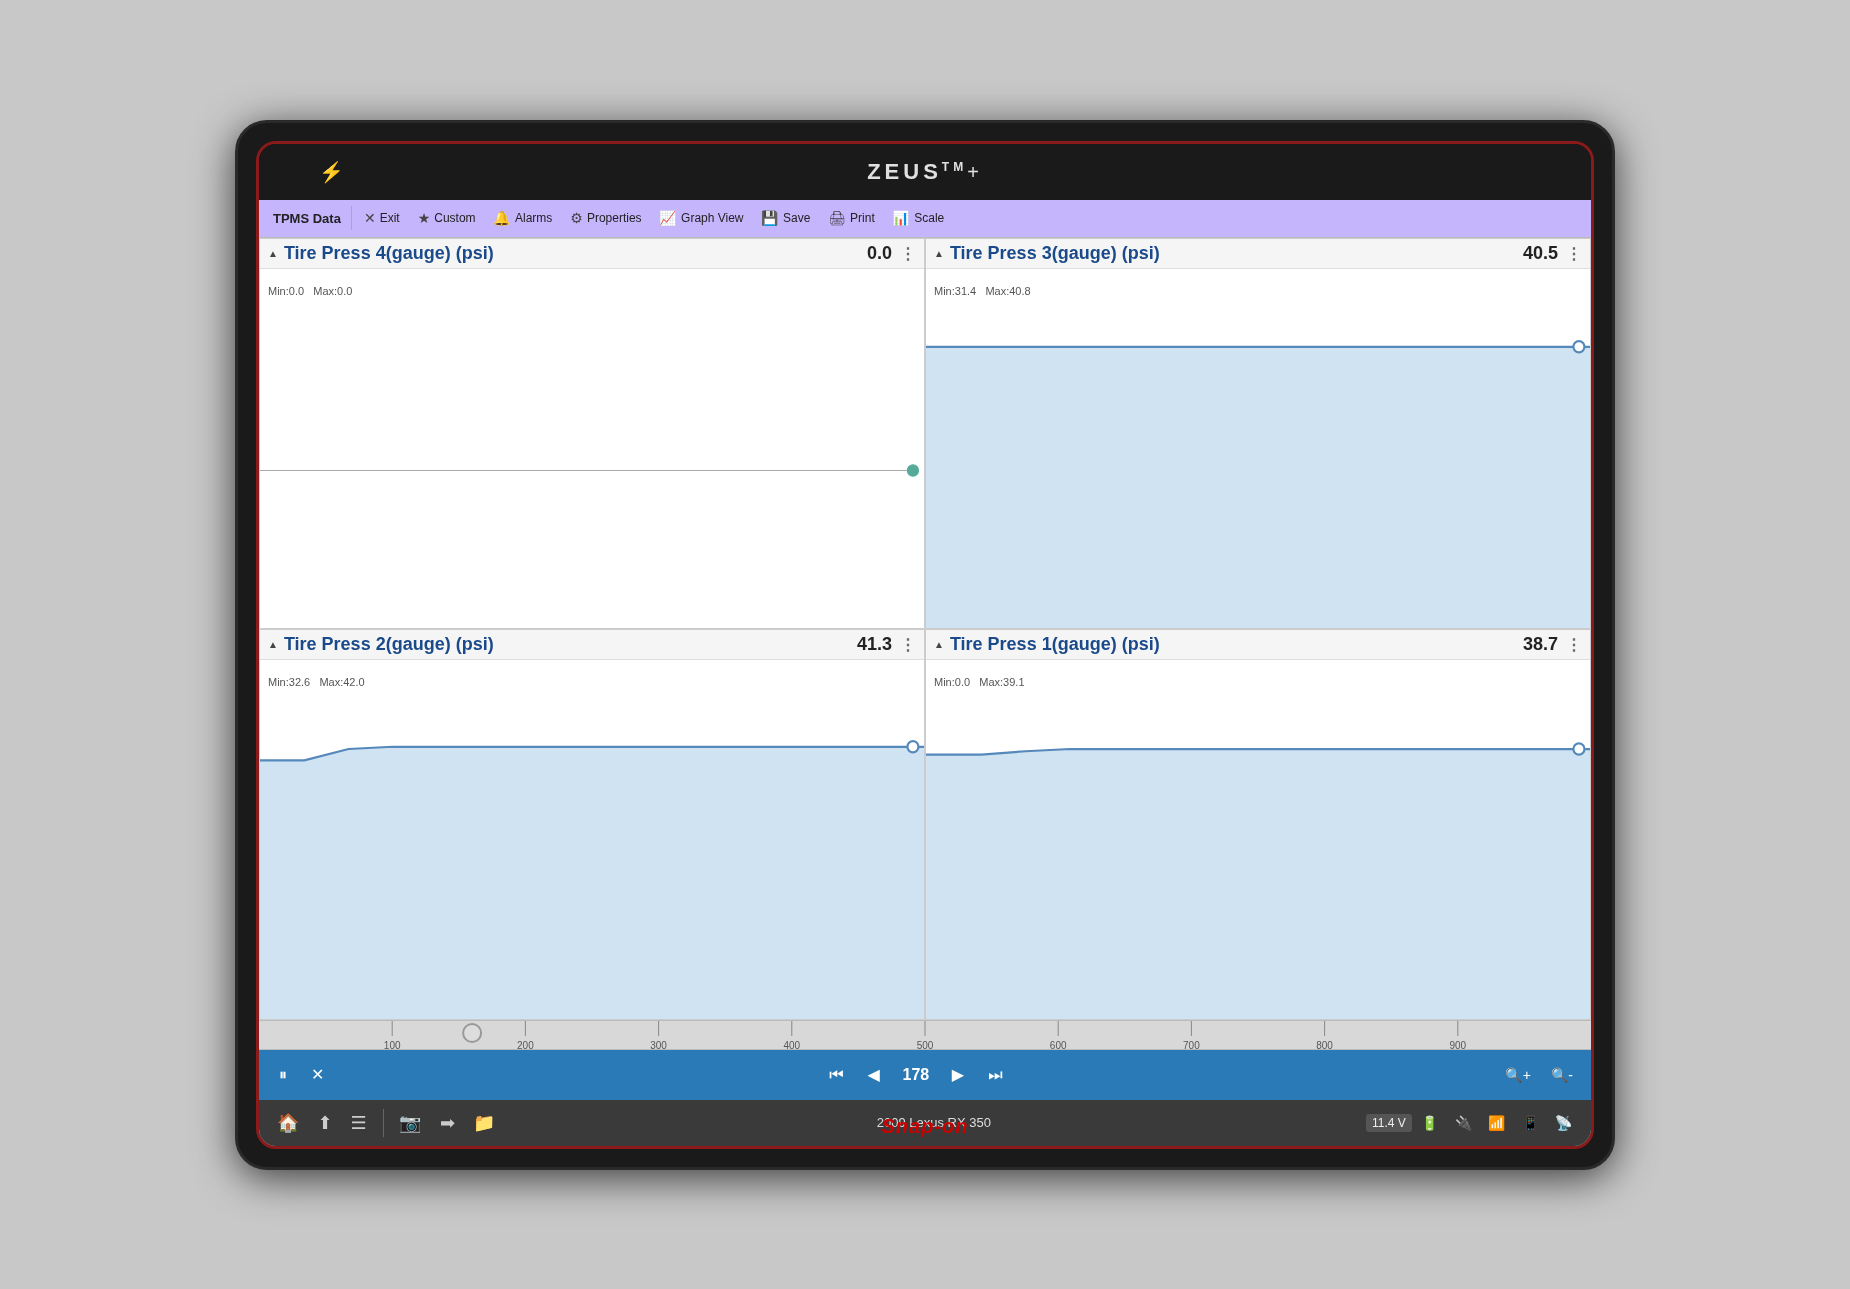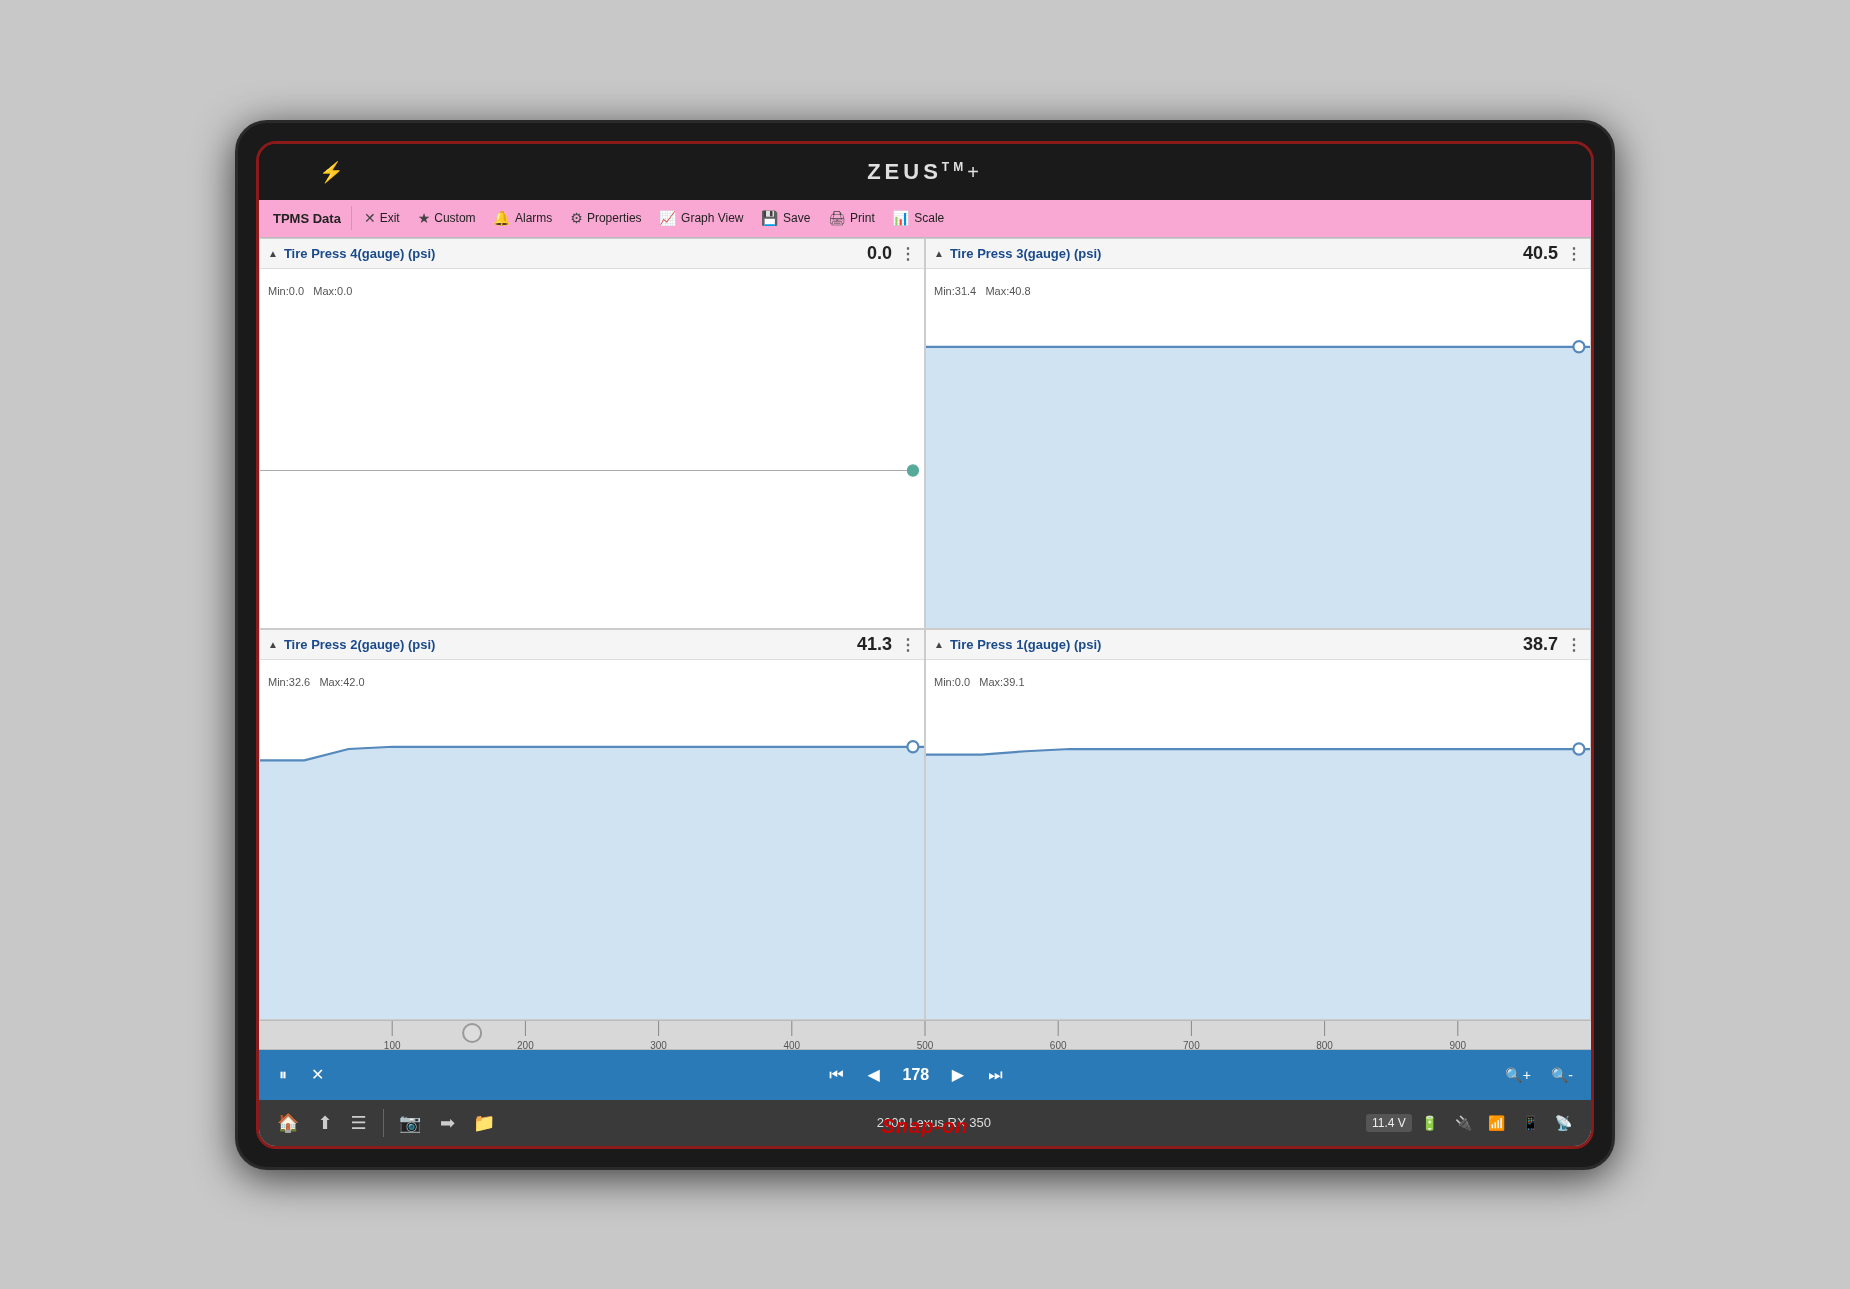--- a/index.html
+++ b/index.html
@@ -66,21 +66,21 @@
     .screen {
       flex: 1;
       background: #e8e8e8;
       display: flex;
       flex-direction: column;
       overflow: hidden;
     }
 
     
     .toolbar {
-      background: #f9a8d4;
+      background: #c4b5fd;
       border-bottom: 1px solid #bbb;
       padding: 0 8px;
       height: 38px;
       display: flex;
       align-items: center;
       gap: 2px;
       flex-shrink: 0;
     }
 
     .toolbar-title {
@@ -150,21 +150,21 @@
       gap: 6px;
     }
 
     .chart-expand-btn {
       color: #444;
       font-size: 10px;
       cursor: pointer;
     }
 
     .chart-title {
-      font-size: 13px;
+      font-size: 18px;
       font-weight: bold;
       color: #1a4a8a;
     }
 
     .chart-header-right {
       display: flex;
       align-items: center;
       gap: 8px;
     }
 

